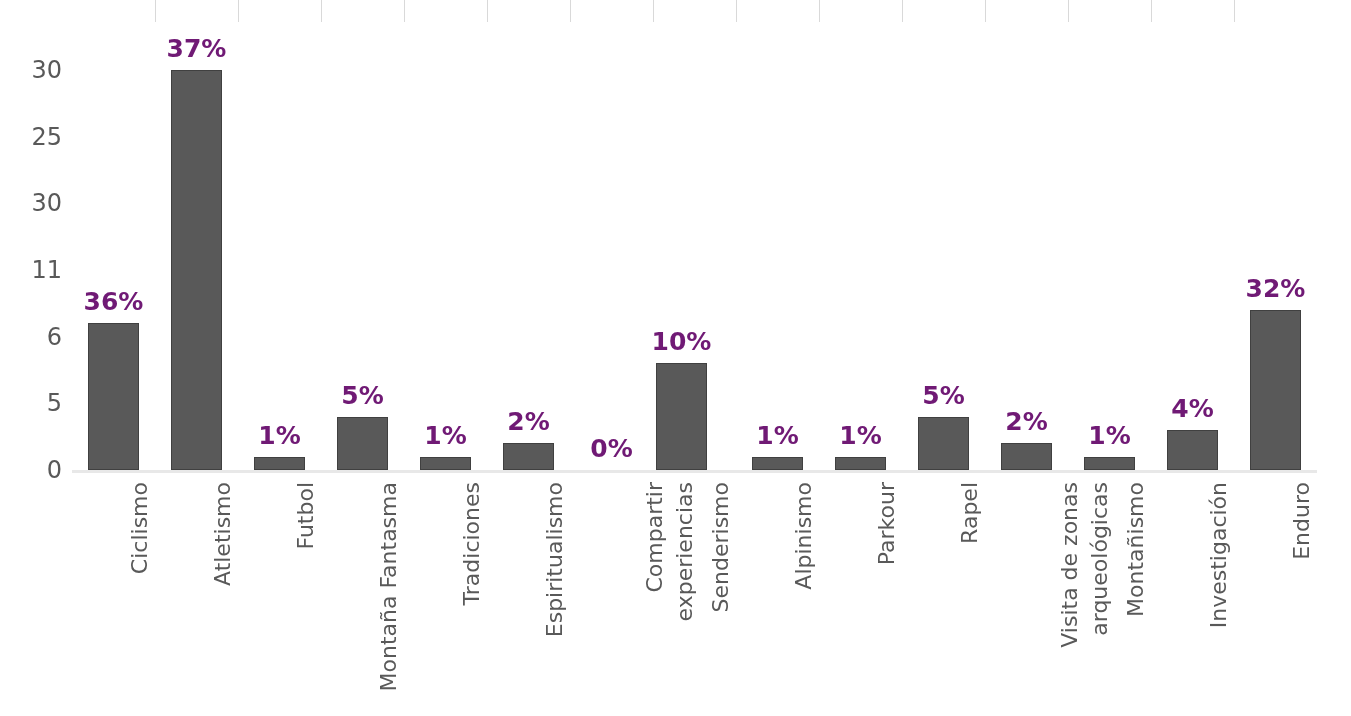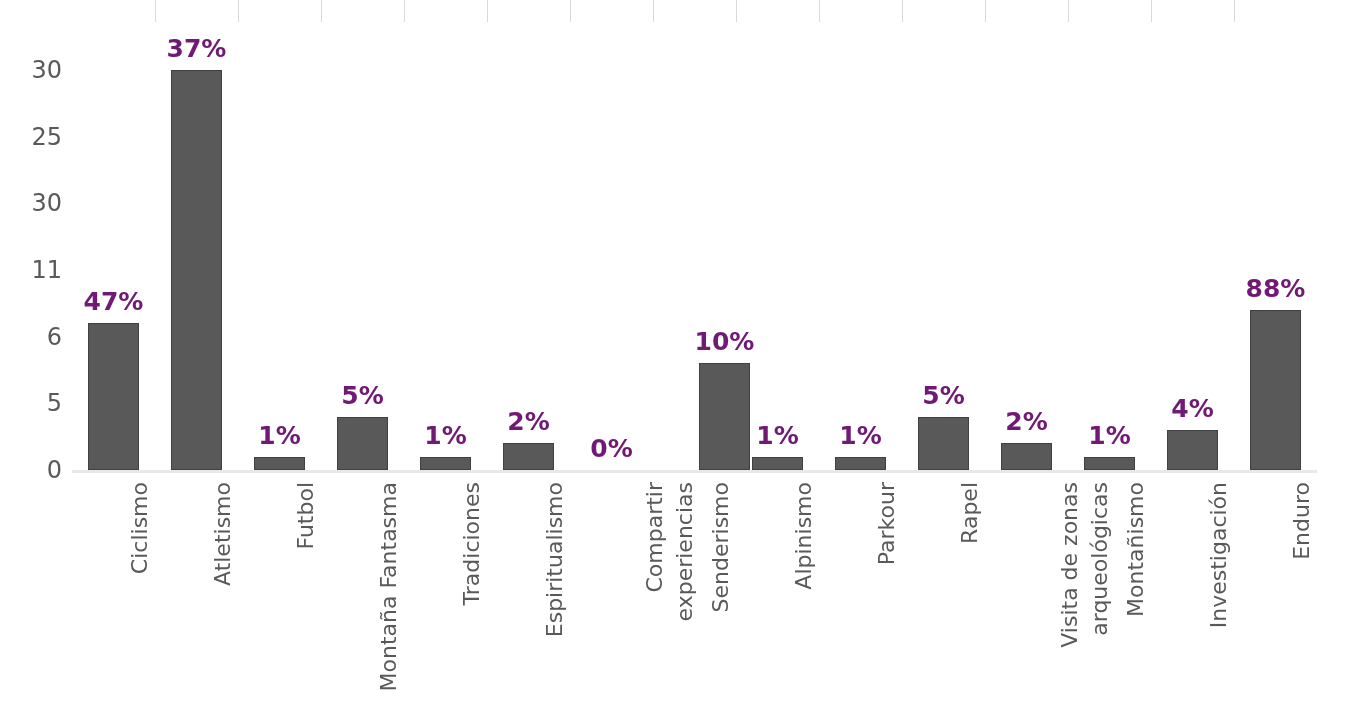--- a/index.html
+++ b/index.html
@@ -119,21 +119,21 @@
       <div class="y-tick" style="top: 191.333px;">30</div>
       <div class="y-tick" style="top: 124.667px; text-align: right;">25</div>
       <div class="y-tick" style="top: 58px;">30</div>
     </div>
 
   <div class="axis-line"></div>
 
   <div class="plot-area">
       <div class="bar-slot" style="left: 16px; height: 146.667px;">
         <div class="bar" title="Ciclismo" style="height: 146.667px;"></div>
-        <div class="bar-label" style="bottom: 154.667px;">47%</div>
+        <div class="bar-label" style="bottom: 154.667px;">36%</div>
       </div>
       <div class="top-gridline" style="left: 83px;"></div>
       <div class="bar-slot" style="left: 99px; height: 400px;">
         <div class="bar" title="Atletismo" style="height: 400px;"></div>
         <div class="bar-label" style="bottom: 408px;">37%</div>
       </div>
       <div class="top-gridline" style="left: 166px;"></div>
       <div class="bar-slot" style="left: 182px; height: 13.3333px;">
         <div class="bar" title="Futbol" style="height: 13.3333px;"></div>
         <div class="bar-label" style="bottom: 21.3333px;">1%</div>
@@ -151,21 +151,21 @@
       <div class="top-gridline" style="left: 415px;"></div>
       <div class="bar-slot" style="left: 431px; height: 26.6667px;">
         <div class="bar" title="Espiritualismo" style="height: 26.6667px;"></div>
         <div class="bar-label" style="bottom: 34.6667px;">2%</div>
       </div>
       <div class="top-gridline" style="left: 498px;"></div>
       <div class="bar-slot" style="left: 514px; height: 1px;">
         <div class="bar-label" style="bottom: 8px;">0%</div>
       </div>
       <div class="top-gridline" style="left: 581px;"></div>
-      <div class="bar-slot" style="left: 627px; height: 81px; border-radius: 22px;">
+      <div class="bar-slot" style="left: 584px; height: 81px; border-radius: 22px;">
         <div class="bar" title="Senderismo" style="height: 106.667px;"></div>
         <div class="bar-label" style="bottom: 114.667px;">10%</div>
       </div>
       <div class="top-gridline" style="left: 664px;"></div>
       <div class="bar-slot" style="left: 680px; height: 13.3333px;">
         <div class="bar" title="Alpinismo" style="height: 13.3333px;"></div>
         <div class="bar-label" style="bottom: 21.3333px;">1%</div>
       </div>
       <div class="top-gridline" style="left: 747px;"></div>
       <div class="bar-slot" style="left: 763px; height: 13.3333px;">
@@ -188,21 +188,21 @@
         <div class="bar-label" style="bottom: 21.3333px;">1%</div>
       </div>
       <div class="top-gridline" style="left: 1079px;"></div>
       <div class="bar-slot" style="left: 1095px; height: 40px;">
         <div class="bar" title="Investigación" style="height: 40px;"></div>
         <div class="bar-label" style="bottom: 48px;">4%</div>
       </div>
       <div class="top-gridline" style="left: 1162px;"></div>
       <div class="bar-slot" style="left: 1178px; height: 160px;">
         <div class="bar" title="Enduro" style="height: 160px;"></div>
-        <div class="bar-label" style="bottom: 168px;">88%</div>
+        <div class="bar-label" style="bottom: 168px;">32%</div>
       </div>
     </div>
 
   <div id="cat-layer">
       <div class="cat-label" style="left: 124.5px;">Ciclismo</div>
       <div class="cat-label" style="left: 207.5px;">Atletismo</div>
       <div class="cat-label" style="left: 290.5px;">Futbol</div>
       <div class="cat-label" style="left: 373.5px;">Montaña Fantasma</div>
       <div class="cat-label" style="left: 456.5px;">Tradiciones</div>
       <div class="cat-label" style="left: 539.5px;">Espiritualismo</div>

